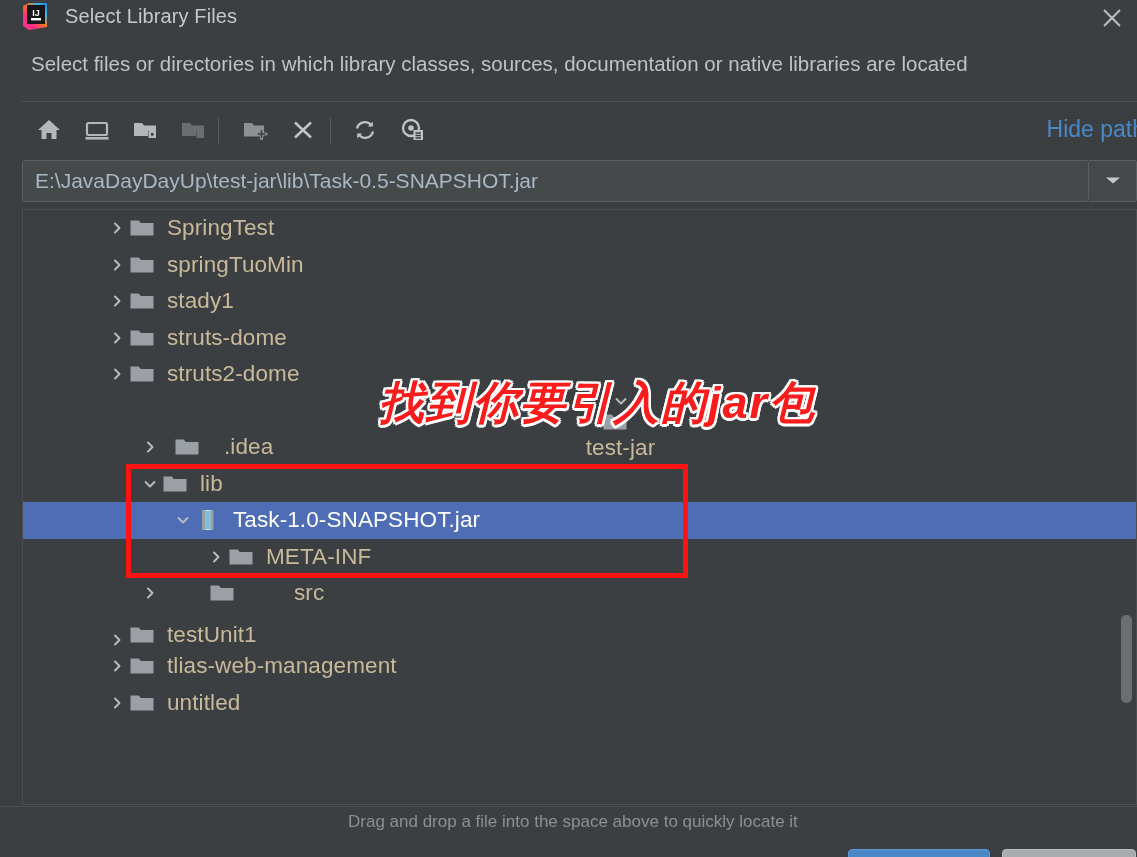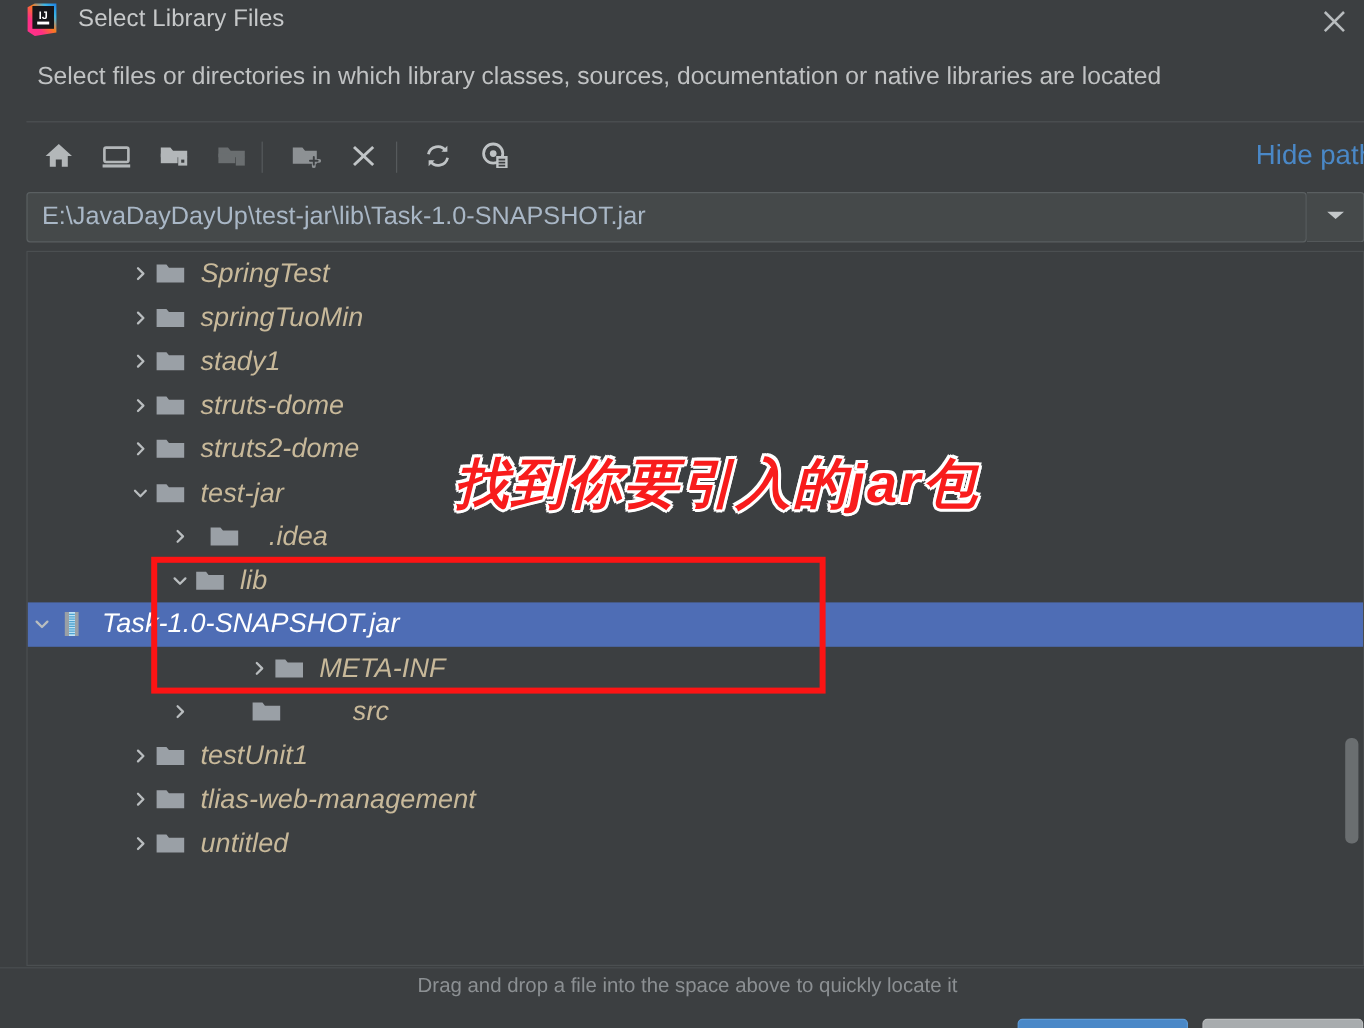--- a/index.html
+++ b/index.html
@@ -137,21 +137,20 @@
     left: 22px; top: 209px;
     width: 1115px; height: 596px;
     background: #3c3f41;
     border: 1px solid #4b4f51;
     overflow: hidden;
   }
   .tree-rows {
     position: absolute;
     left: 0; top: 0;
     width: 1113px;
-    font-style: italic;
   }
   .row {
     position: relative;
     height: 36.5px;
     display: flex;
     align-items: center;
     white-space: nowrap;
     cursor: pointer;
   }
   .row.selected { background: #4e6db5; }
@@ -359,21 +358,21 @@
         <line x1="15.5" y1="16" x2="21" y2="16" stroke="#3c3f41" stroke-width="1.5"></line>
         <line x1="15.5" y1="18.5" x2="21" y2="18.5" stroke="#3c3f41" stroke-width="1.5"></line>
         <line x1="15.5" y1="21" x2="21" y2="21" stroke="#3c3f41" stroke-width="1.5"></line>
       </svg>
     </div>
 
     <div class="hide-path">Hide path</div>
   </div>
 
   <div class="pathbar">
-    <div class="path-input">E:\JavaDayDayUp\test-jar\lib\Task-1.0-SNAPSHOT.jar</div>
+    <div class="path-input">E:\JavaDayDayUp\test-jar\lib\Task-0.5-SNAPSHOT.jar</div>
     <div class="path-drop">
       <span>
         <svg width="18" height="12" viewBox="0 0 18 12">
           <path d="M2 3.5 L9 9.5 L16 3.5 Z" fill="#c4c8ca"></path>
         </svg>
       </span>
     </div>
   </div>
 
   <div class="tree-panel">
@@ -436,21 +435,21 @@
               <path d="M6 3.5 L10.5 8 L6 12.5" fill="none" stroke="#b9bdbf" stroke-width="1.9" stroke-linecap="round" stroke-linejoin="round"></path>
             </svg>
           </span>
           <span class="ficon">
             <svg width="26" height="26" viewBox="0 0 26 26">
               <path d="M1.5 5.5 h8.2 l2.1 2.6 H24.5 V20.5 H1.5 Z" fill="#9aa0a6"></path>
             </svg>
           </span>
           <span class="row-label">struts2-dome</span>
         </div>
-        <div class="row" style="padding-left: 82px;">
+        <div class="row" style="padding-left: 82px; flex-direction: column;">
           <span class="chev">
             <svg width="16" height="16" viewBox="0 0 16 16">
               <path d="M3.5 6 L8 10.5 L12.5 6" fill="none" stroke="#b9bdbf" stroke-width="1.9" stroke-linecap="round" stroke-linejoin="round"></path>
             </svg>
           </span>
           <span class="ficon">
             <svg width="26" height="26" viewBox="0 0 26 26">
               <path d="M1.5 5.5 h8.2 l2.1 2.6 H24.5 V20.5 H1.5 Z" fill="#9aa0a6"></path>
             </svg>
           </span>
@@ -475,21 +474,21 @@
               <path d="M3.5 6 L8 10.5 L12.5 6" fill="none" stroke="#b9bdbf" stroke-width="1.9" stroke-linecap="round" stroke-linejoin="round"></path>
             </svg>
           </span>
           <span class="ficon">
             <svg width="26" height="26" viewBox="0 0 26 26">
               <path d="M1.5 5.5 h8.2 l2.1 2.6 H24.5 V20.5 H1.5 Z" fill="#9aa0a6"></path>
             </svg>
           </span>
           <span class="row-label">lib</span>
         </div>
-        <div class="row selected" style="">
+        <div class="row selected" style="padding-left: 148px;">
           <span class="chev">
             <svg width="16" height="16" viewBox="0 0 16 16">
               <path d="M3.5 6 L8 10.5 L12.5 6" fill="none" stroke="#b9bdbf" stroke-width="1.9" stroke-linecap="round" stroke-linejoin="round"></path>
             </svg>
           </span>
           <span class="ficon">
             <svg width="26" height="26" viewBox="0 0 26 26">
               <rect x="7" y="3" width="11.5" height="20" fill="#9aa0a6"></rect>
               <rect x="10.5" y="3" width="5" height="20" fill="#bfe3f5"></rect>
               <g stroke="#4fa3d1" stroke-width="1.1">
@@ -526,21 +525,21 @@
               <path d="M6 3.5 L10.5 8 L6 12.5" fill="none" stroke="#b9bdbf" stroke-width="1.9" stroke-linecap="round" stroke-linejoin="round"></path>
             </svg>
           </span>
           <span class="ficon">
             <svg width="26" height="26" viewBox="0 0 26 26">
               <path d="M1.5 5.5 h8.2 l2.1 2.6 H24.5 V20.5 H1.5 Z" fill="#9aa0a6"></path>
             </svg>
           </span>
           <span class="row-label">src</span>
         </div>
-        <div class="row" style="padding-left: 82px;">
+        <div class="row" style="padding-left: 82px; align-items: flex-end;">
           <span class="chev">
             <svg width="16" height="16" viewBox="0 0 16 16">
               <path d="M6 3.5 L10.5 8 L6 12.5" fill="none" stroke="#b9bdbf" stroke-width="1.9" stroke-linecap="round" stroke-linejoin="round"></path>
             </svg>
           </span>
           <span class="ficon">
             <svg width="26" height="26" viewBox="0 0 26 26">
               <path d="M1.5 5.5 h8.2 l2.1 2.6 H24.5 V20.5 H1.5 Z" fill="#9aa0a6"></path>
             </svg>
           </span>

